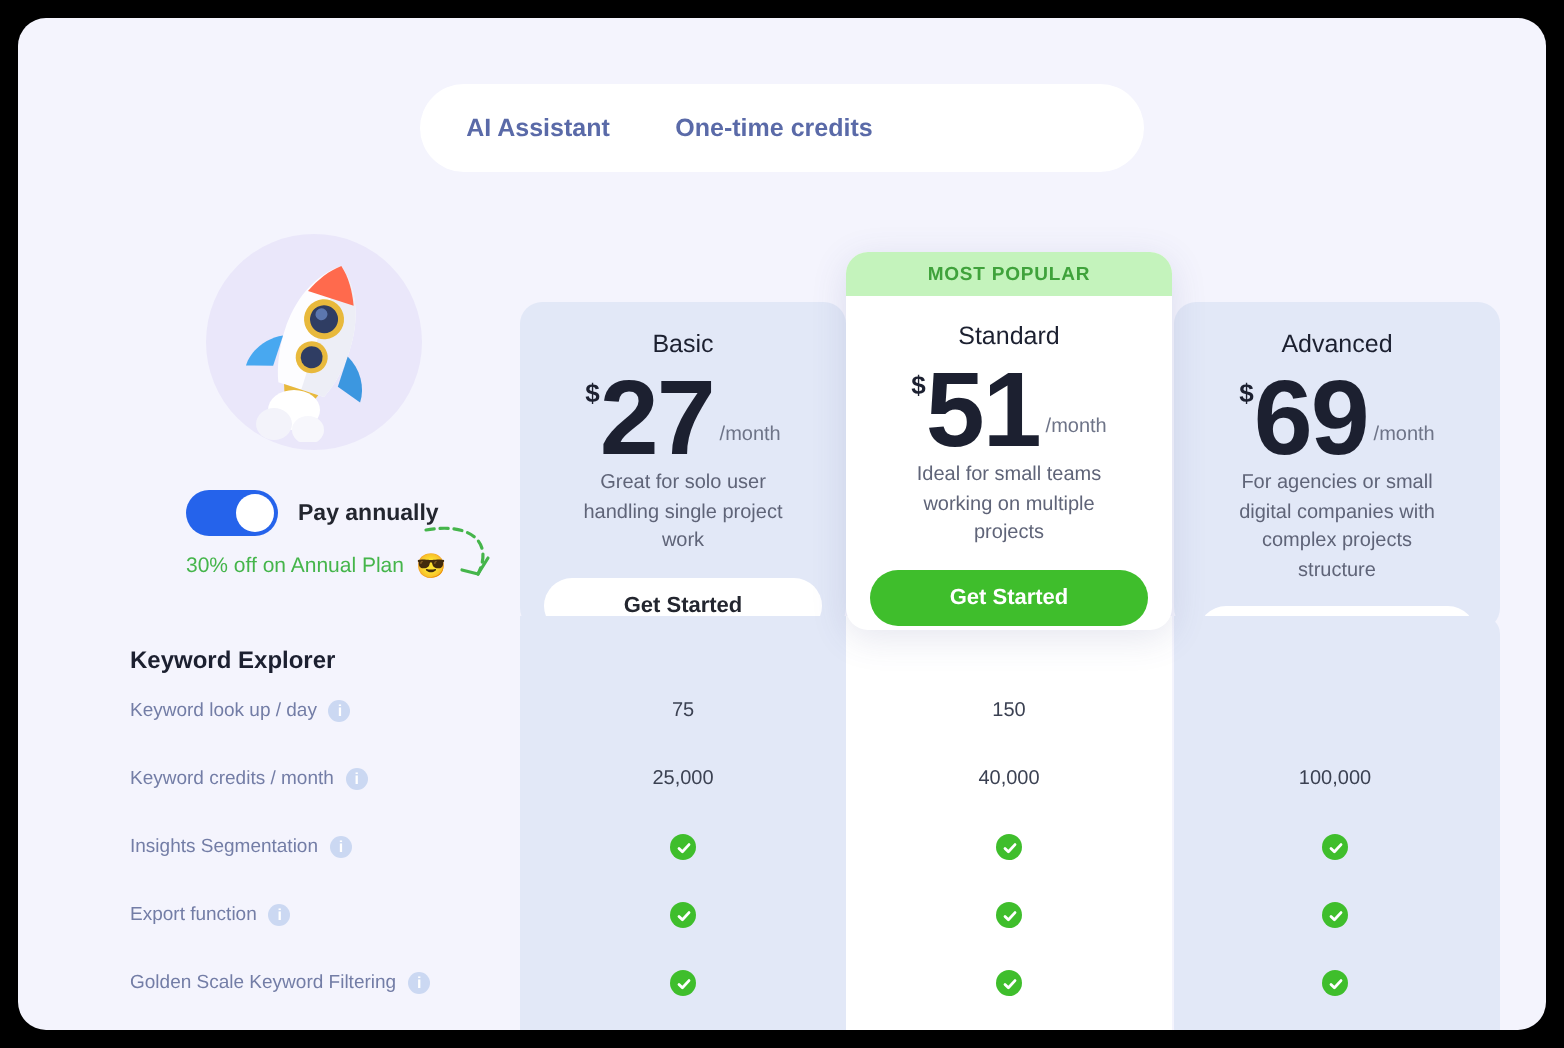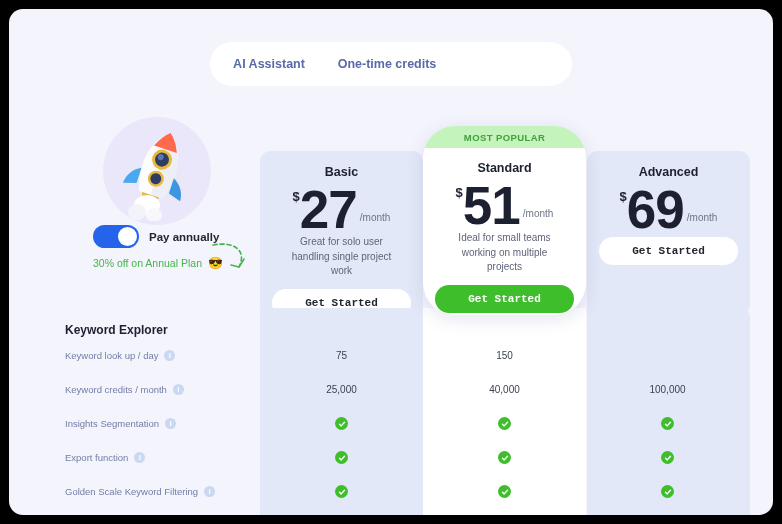--- a/index.html
+++ b/index.html
@@ -70,20 +70,21 @@
     margin-left: 10px;
     border-radius: 50%;
     background: #EAE7FA;
     overflow: hidden;
   }
   .rocket-svg { position: absolute; left: 8px; top: 6px; }
 
   .toggle-row {
     display: flex;
     align-items: center;
+    margin-top: 20px;
   }
   .toggle {
     width: 46px;
     height: 23px;
     border-radius: 12px;
     background: #2563EB;
     position: relative;
     cursor: pointer;
     flex: none;
   }
@@ -130,36 +131,35 @@
   .card.advanced {
     left: 578px; top: 142px; width: 163px; height: 164px;
     background: #E2E8F7;
   }
   .card.standard {
     left: 414px; top: 117px; width: 163px; height: 189px;
     background: #FFFFFF;
     box-shadow: 0 4px 18px rgba(70,80,140,0.14);
     overflow: hidden;
     z-index: 4;
-    border-radius: 32px;
   }
   .badge {
     height: 22px;
     background: #C4F3BC;
     color: #3FA23B;
     font-size: 9.5px;
     font-weight: bold;
     letter-spacing: 0.4px;
     display: flex;
     align-items: center;
     justify-content: center;
   }
   .plan-name {
     font-size: 12.5px;
-    font-weight: bold;
+    font-weight: normal;
     color: #1C2030;
     margin-top: 14px;
   }
   .standard .plan-name { margin-top: 13px; }
   .price-row {
     display: flex;
     align-items: flex-start;
     justify-content: center;
     margin-top: 6px;
     height: 42px;
@@ -194,21 +194,21 @@
   .cta {
     display: block;
     margin: 10px auto 0;
     width: 139px;
     height: 28px;
     border: none;
     border-radius: 14px;
     font-size: 11px;
     font-weight: bold;
     cursor: pointer;
-    font-family: Liberation Mono, monospace;
+    font-family: Liberation Sans, sans-serif;
   }
   .cta.light { background: #FFFFFF; color: #23262F; }
   .cta.green { background: #3FBE2C; color: #FFFFFF; }
 
   
   .table {
     position: absolute;
     left: 39px;
     top: 299px;
     width: 702px;
@@ -359,20 +359,21 @@
     <button class="cta green">Get Started</button>
   </div>
 
   <div class="card advanced">
     <div class="plan-name">Advanced</div>
     <div class="price-row">
       <span class="currency">$</span>
       <span class="amount">69</span>
       <span class="per">/month</span>
     </div>
+    <div class="desc">For agencies or small digital companies with complex projects structure</div>
     <button class="cta light">Get Started</button>
   </div>
 
   <div class="table">
     <div class="col-band c0"></div>
     <div class="col-band c1"></div>
     <div class="col-band c2"></div>
 
     <div class="table-inner">
       <div class="section-title">Keyword Explorer</div>

